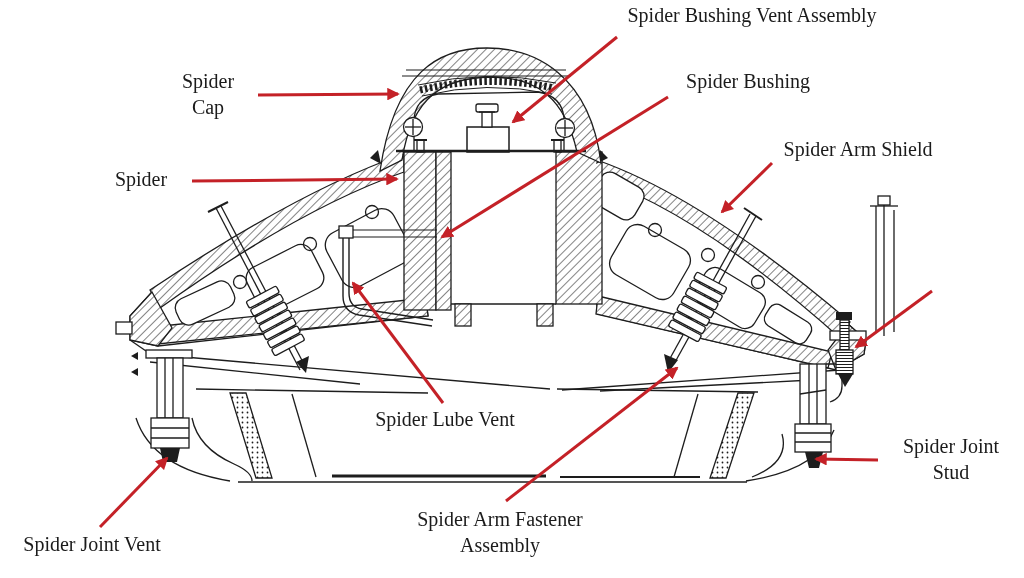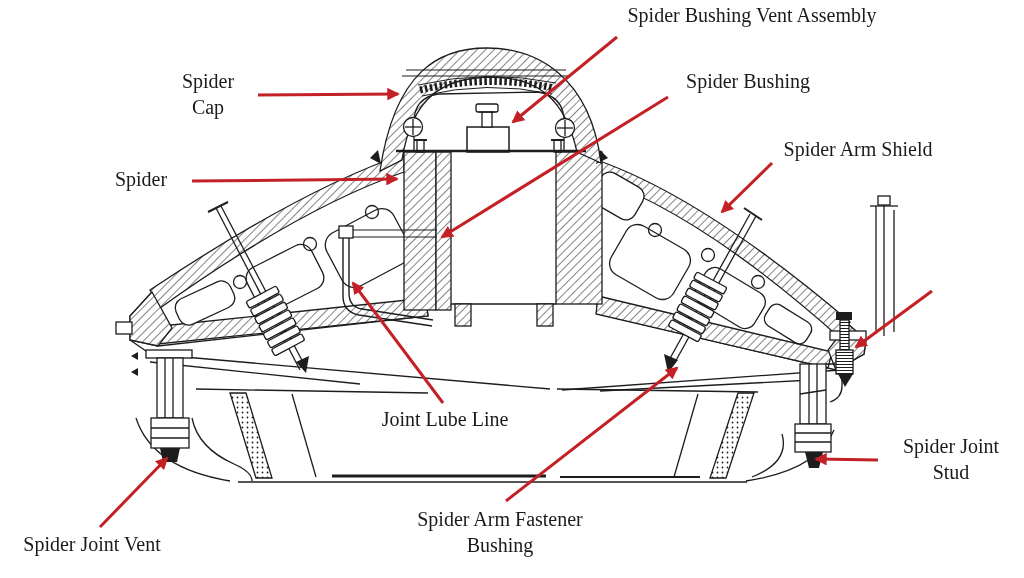--- a/index.html
+++ b/index.html
@@ -236,20 +236,20 @@
     <line x1="100" y1="527" x2="167" y2="458" marker-end="url(#arr)"></line>
   </g>
 </svg>
 
 <div class="label" style="left:604px;top:2px;width:296px">Spider Bushing Vent Assembly</div>
 <div class="label" style="left:168px;top:68px;width:80px">Spider
 Cap</div>
 <div class="label" style="left:768px;top:136px;width:180px">Spider Arm Shield</div>
 <div class="label" style="left:672px;top:68px;width:152px">Spider Bushing</div>
 <div class="label" style="left:102px;top:166px;width:78px">Spider</div>
-<div class="label" style="left:356px;top:406px;width:178px">Joint Lube Line</div>
+<div class="label" style="left:356px;top:406px;width:178px">Spider Lube Vent</div>
 <div class="label" style="left:872px;top:433px;width:158px">Spider Joint
 Stud</div>
 <div class="label" style="left:398px;top:506px;width:204px">Spider Arm Fastener
-Bushing</div>
+Assembly</div>
 <div class="label" style="left:12px;top:531px;width:160px">Spider Joint Vent</div>
 
 </div>
 
 </body></html>

